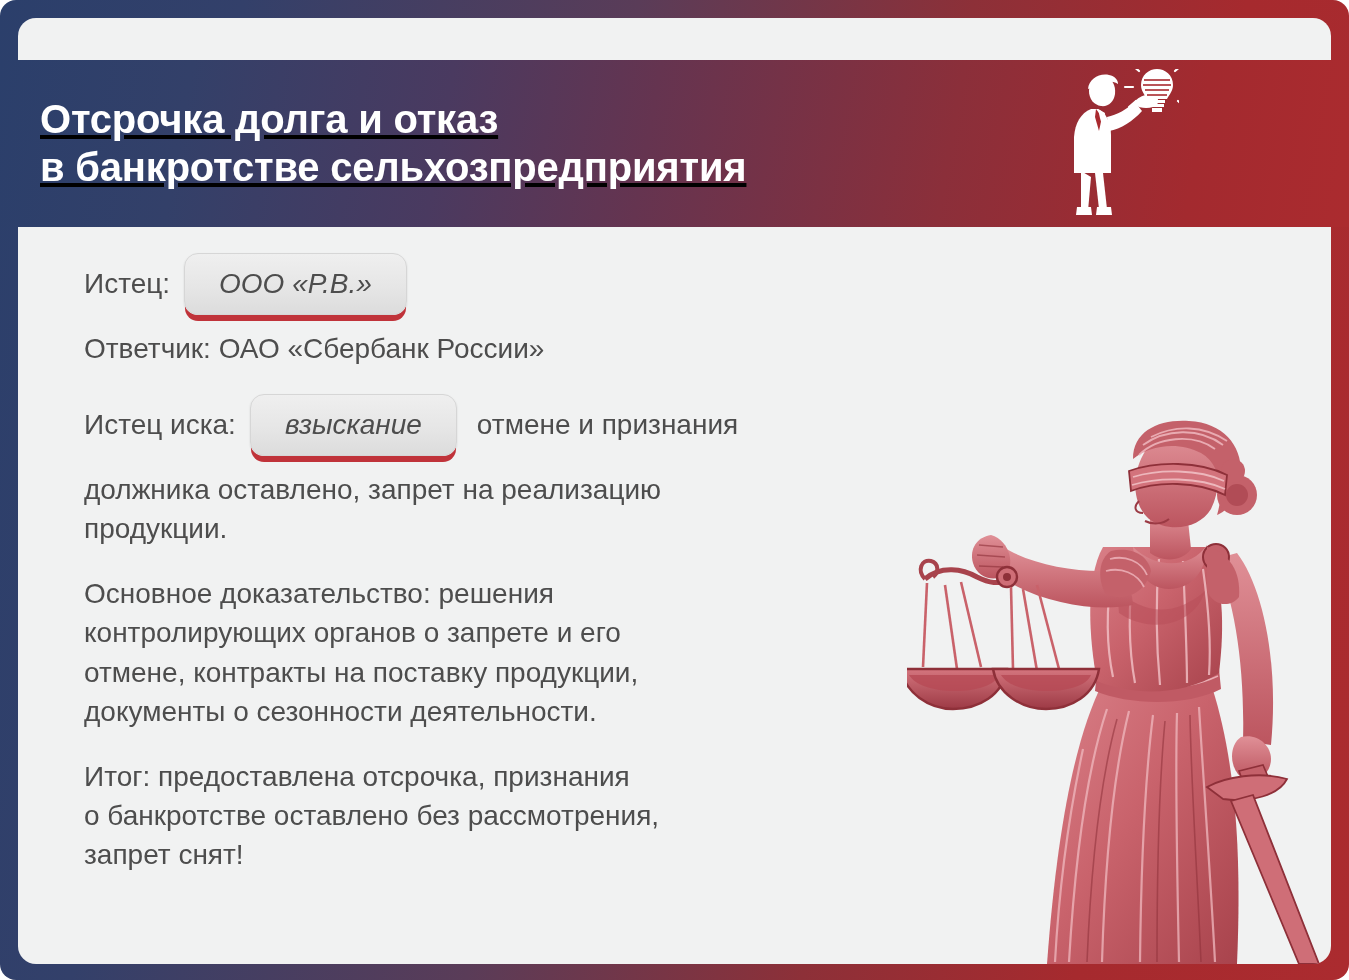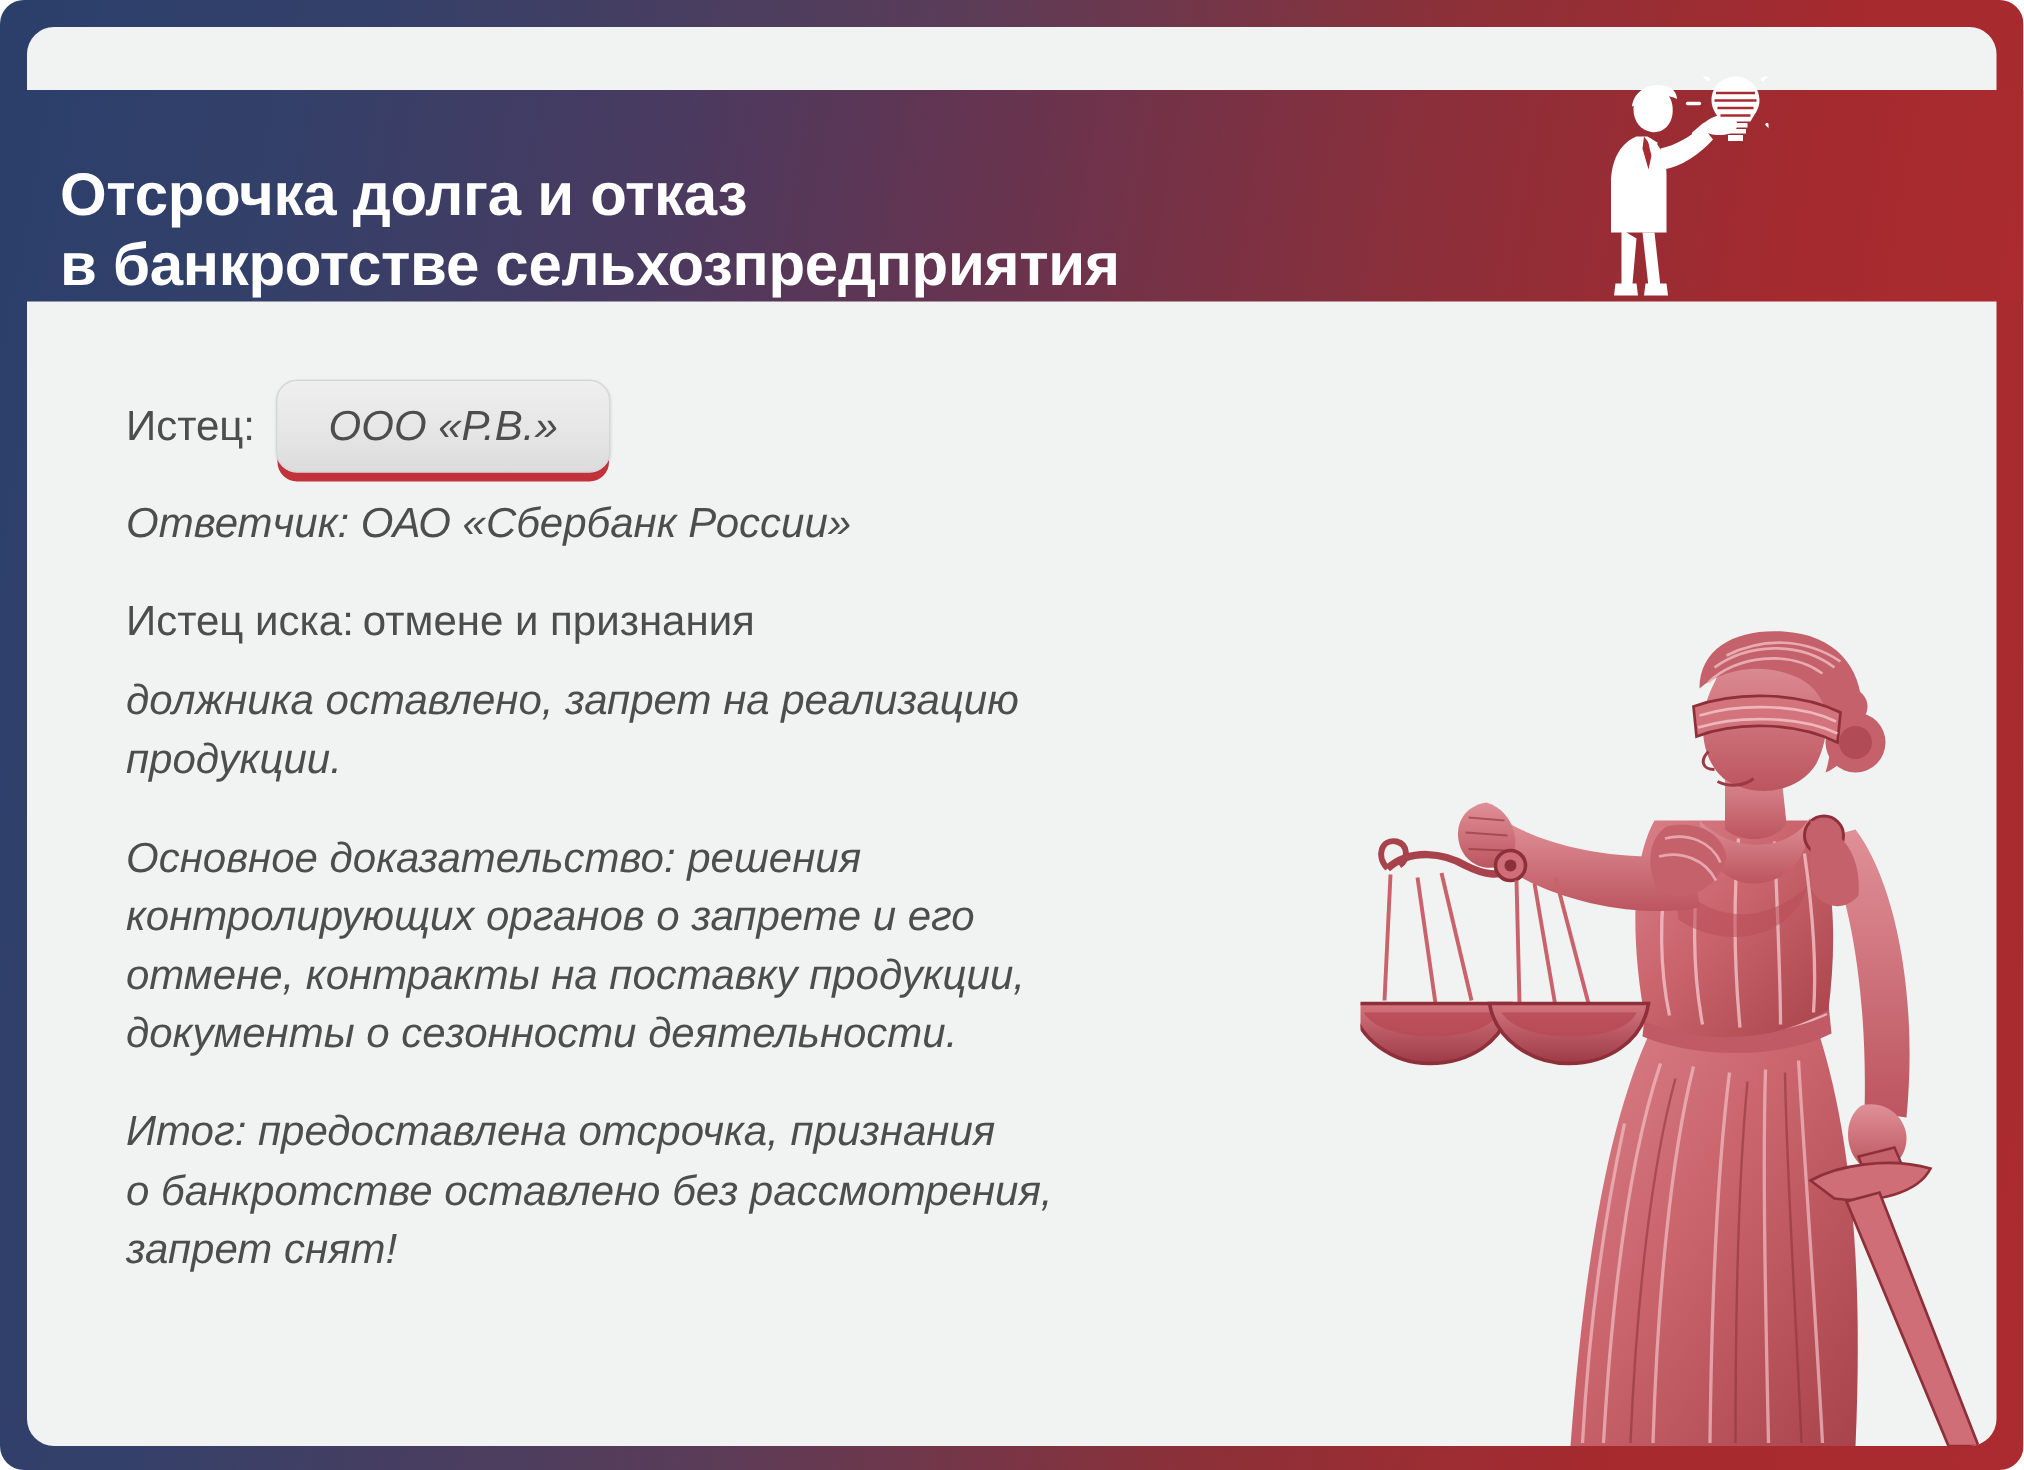--- a/index.html
+++ b/index.html
@@ -33,25 +33,26 @@
     border-radius: 18px;
     overflow: hidden;
   }
 
   
   .header-band {
     position: absolute;
     left: 0;
     top: 60px;
     width: 1349px;
-    height: 141px;
+    height: 167px;
     background: linear-gradient(100deg, #2b3f6b 0%, #334069 14%, #4a3a60 33%, #653450 48%, #8b2f3a 70%, #a32a2f 88%, #ab2b2f 100%);
     z-index: 3;
     display: flex;
-    align-items: flex-end;
+    align-items: center;
+    text-decoration: underline;
   }
 
   .header-title {
     margin: 0;
     padding-left: 40px;
     color: #ffffff;
     font-size: 40px;
     font-weight: bold;
     line-height: 1.18;
     letter-spacing: -0.2px;
@@ -80,21 +81,20 @@
     margin-left: 44px;
   }
 
   .para {
     color: #4d4d4d;
     font-size: 28px;
     line-height: 1.40;
     margin: 0 0 26px 0;
     max-width: 880px;
     white-space: pre-line;
-    font-style: italic;
   }
 
   .row {
     display: flex;
     align-items: center;
     flex-wrap: wrap;
     margin-bottom: 14px;
   }
   .row .label {
     color: #4d4d4d;
@@ -148,20 +148,21 @@
 
       <div class="row">
         <span class="label">Истец:</span>
         <span class="badge">ООО «Р.В.»</span>
       </div>
 
       <p class="para">Ответчик: ОАО «Сбербанк России»</p>
 
       <div class="row">
         <span class="label">Истец иска:</span>
+        <span class="badge">взыскание</span>
         <span class="sut-tail">отмене и признания</span>
       </div>
 
       <p class="para">должника оставлено, запрет на реализацию
 продукции.</p>
 
       <p class="para">Основное доказательство: решения
 контролирующих органов о запрете и его
 отмене, контракты на поставку продукции,
 документы о сезонности деятельности.</p>

